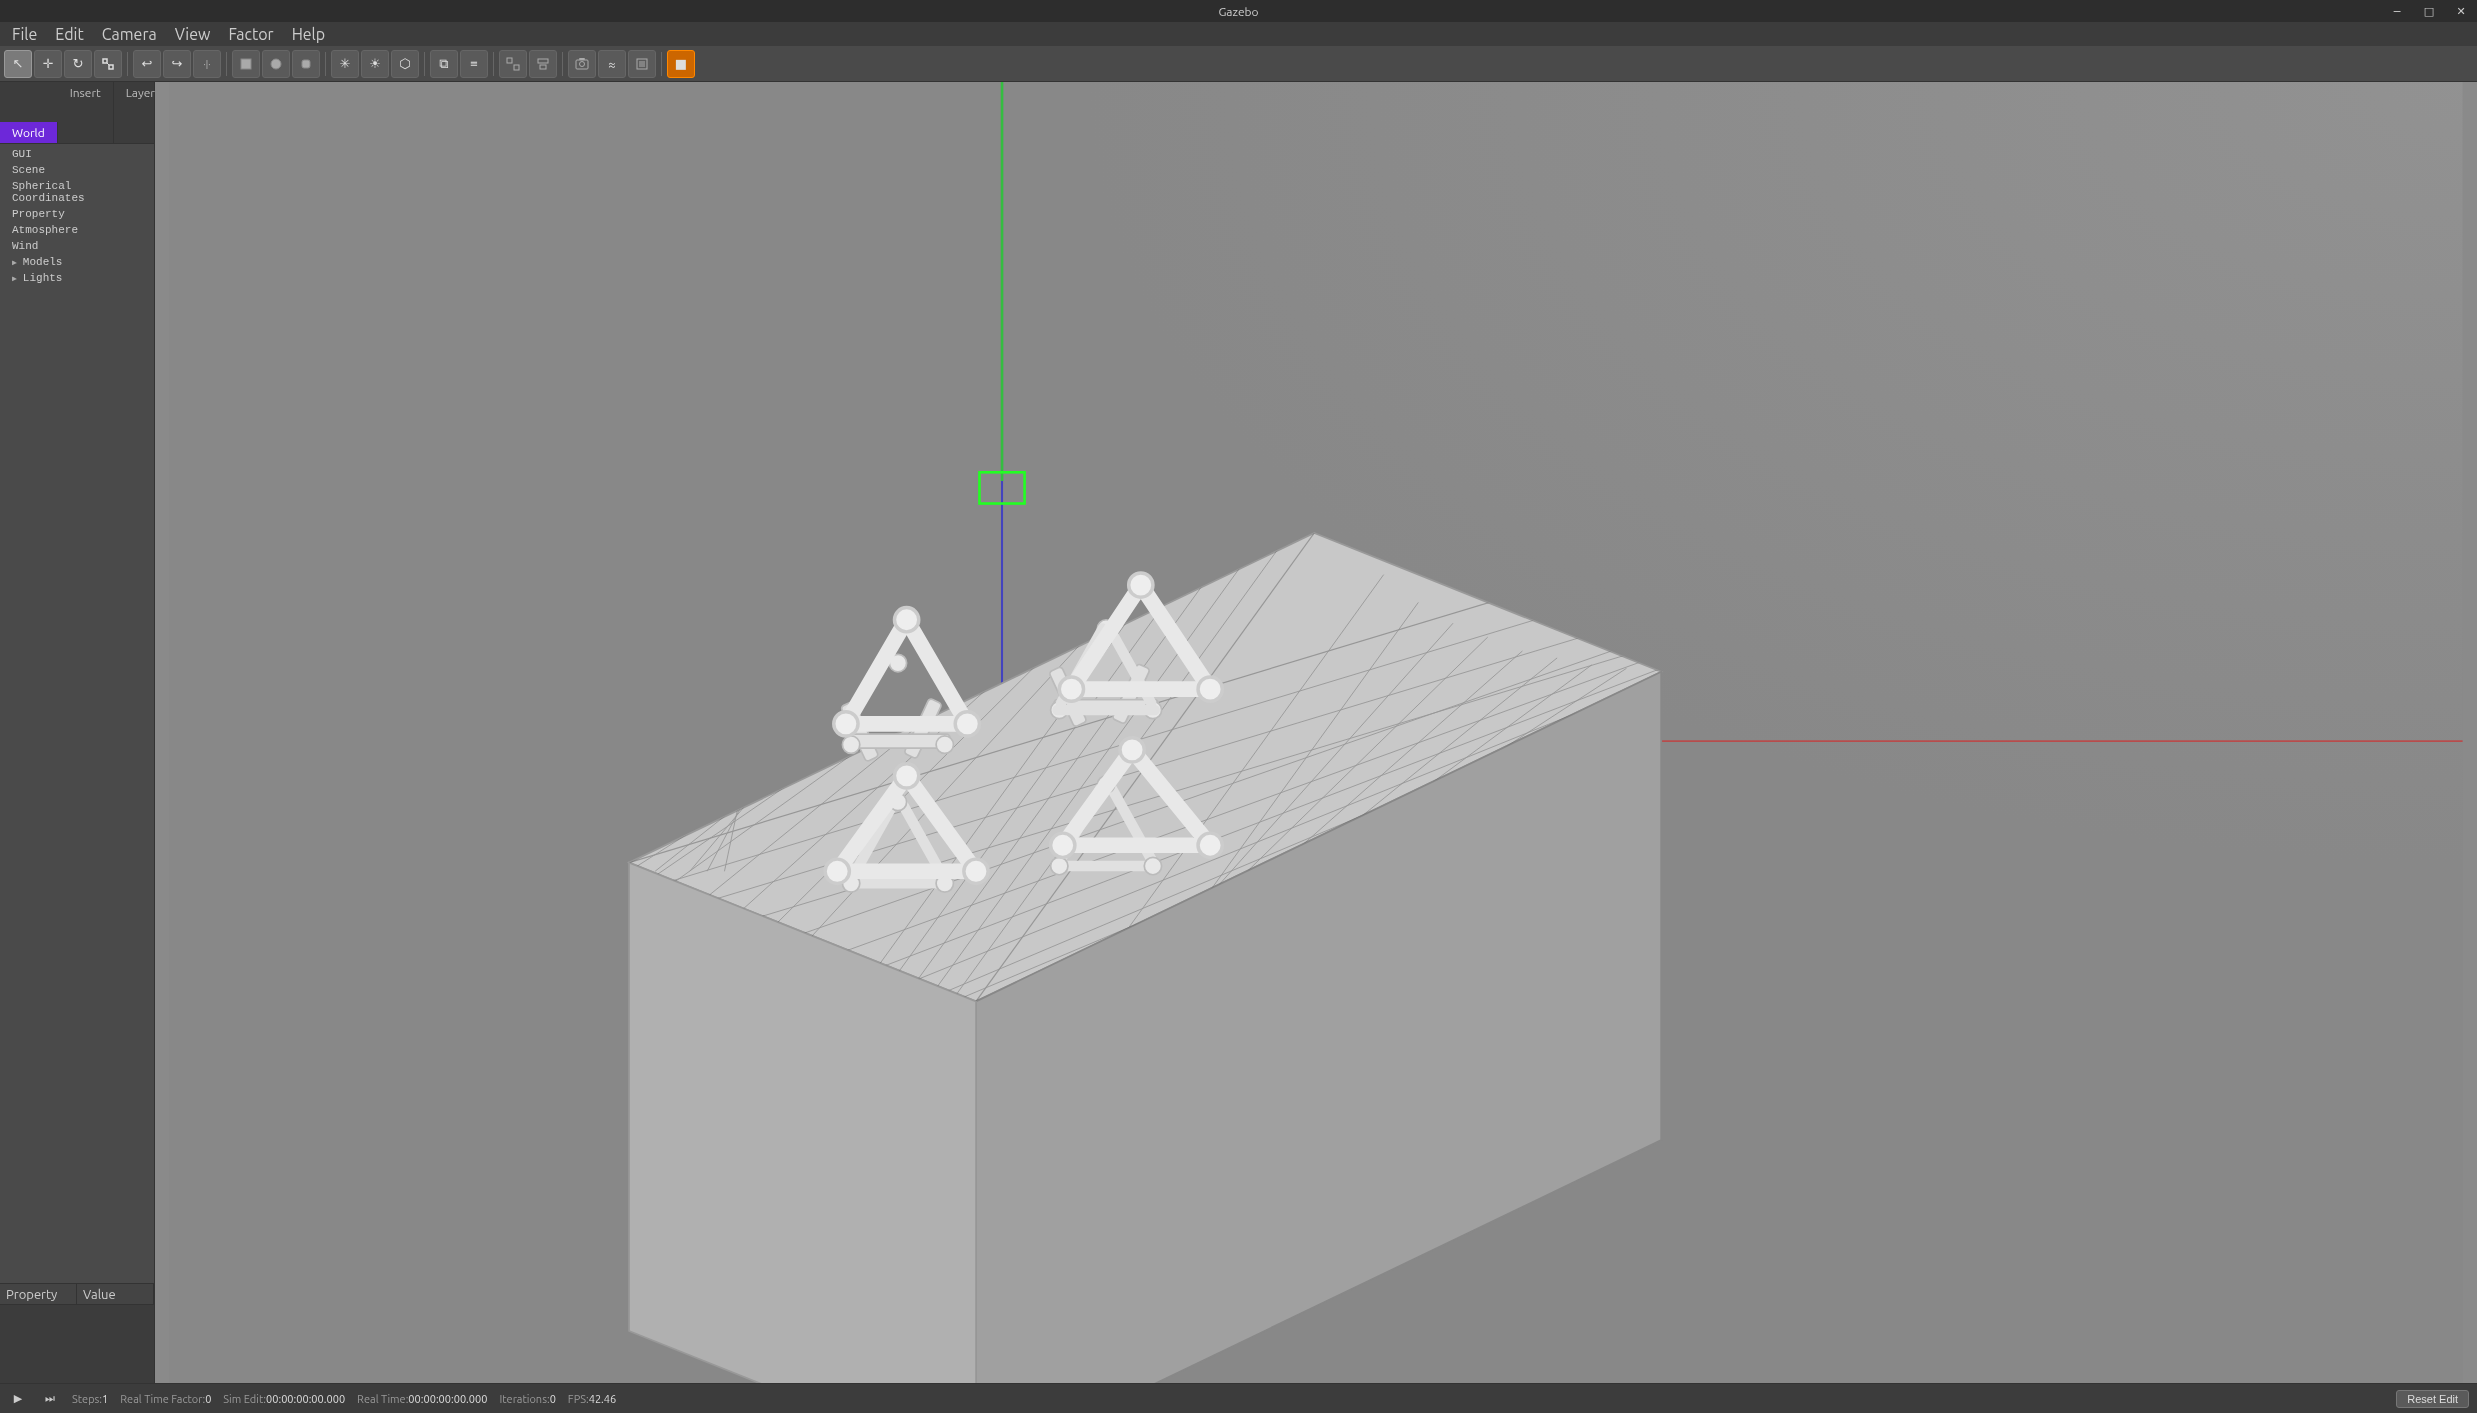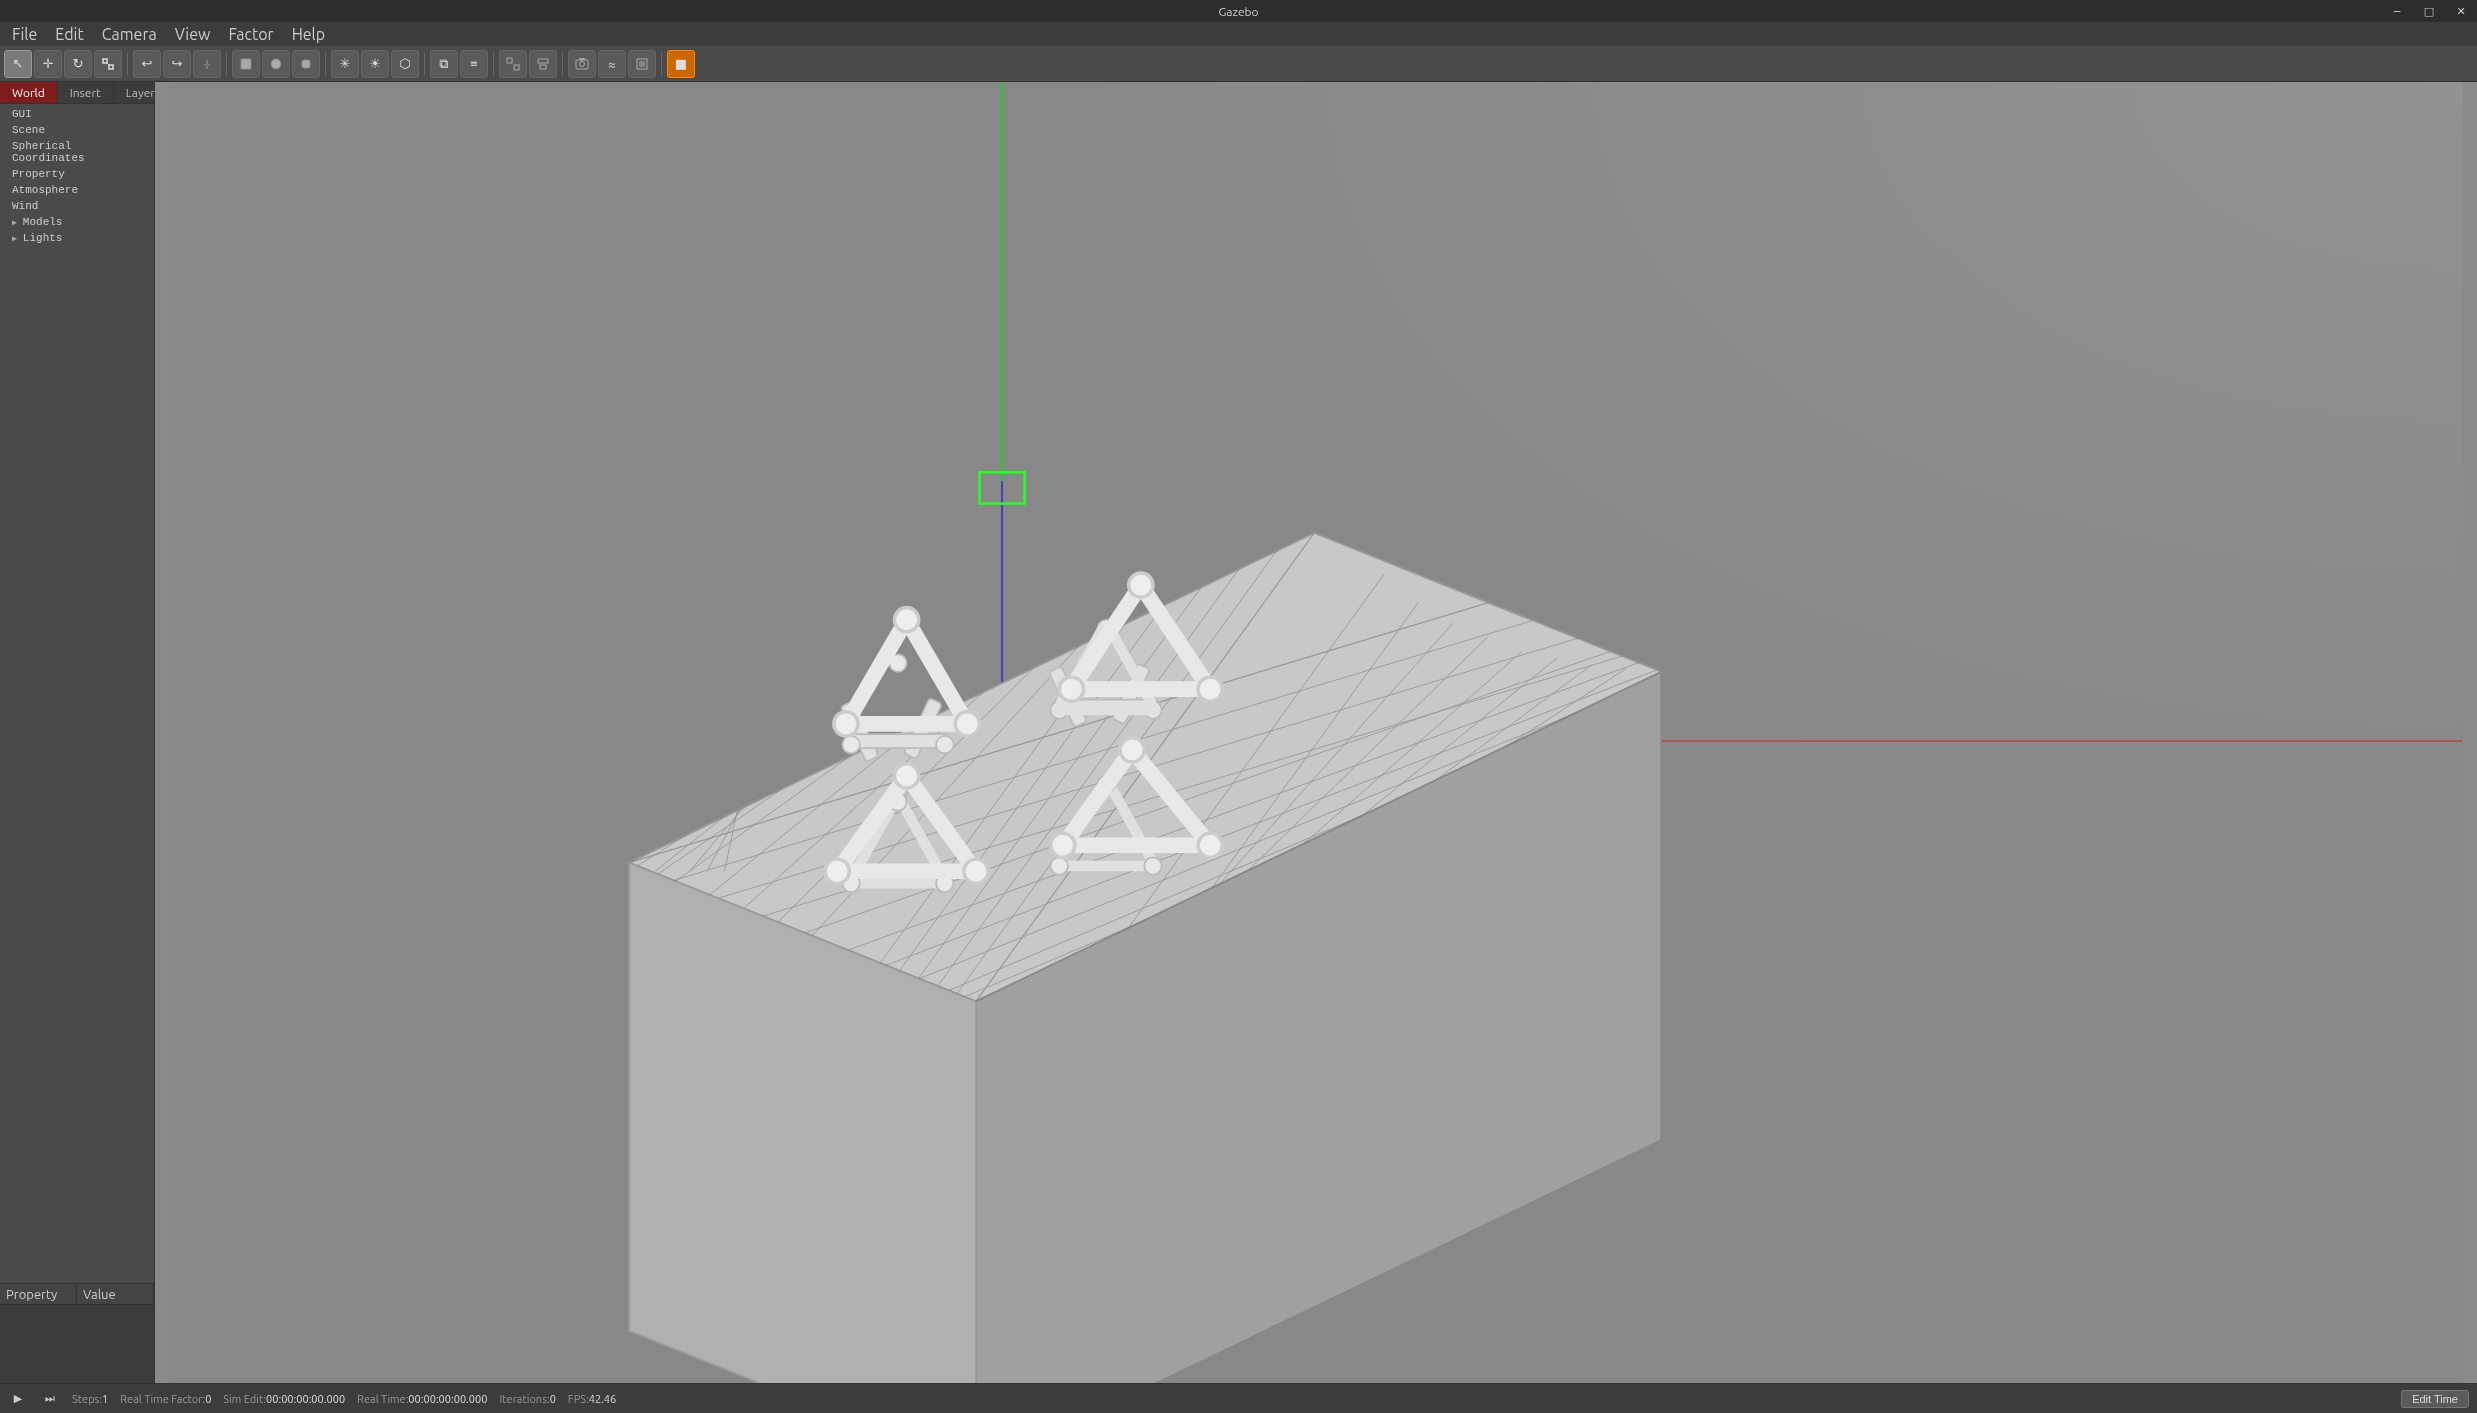--- a/index.html
+++ b/index.html
@@ -117,22 +117,23 @@
       border-bottom: 1px solid #333;
     }
     .tab {
       padding: 4px 12px;
       font-size: 12px;
       color: #bbb;
       cursor: pointer;
       border-right: 1px solid #333;
     }
     .tab.active {
-      background: #7f1d1d;
+      background: #6d28d9;
       color: #fff;
+      margin-top: 40px;
     }
 
     
     #tree-panel {
       flex: 1;
       padding: 2px 0;
       overflow-y: auto;
       font-family: Liberation Mono, monospace;
     }
     .tree-item {
@@ -566,14 +567,14 @@
   <div class="status-item">
     <span class="status-label">Iterations:</span>
     <span class="status-value">0</span>
   </div>
 
   <div class="status-item">
     <span class="status-label">FPS:</span>
     <span class="status-value">42.46</span>
   </div>
 
-  <button id="reset-time-btn">Edit Time</button>
+  <button id="reset-time-btn">Reset Edit</button>
 </div>
 
 </body></html>

